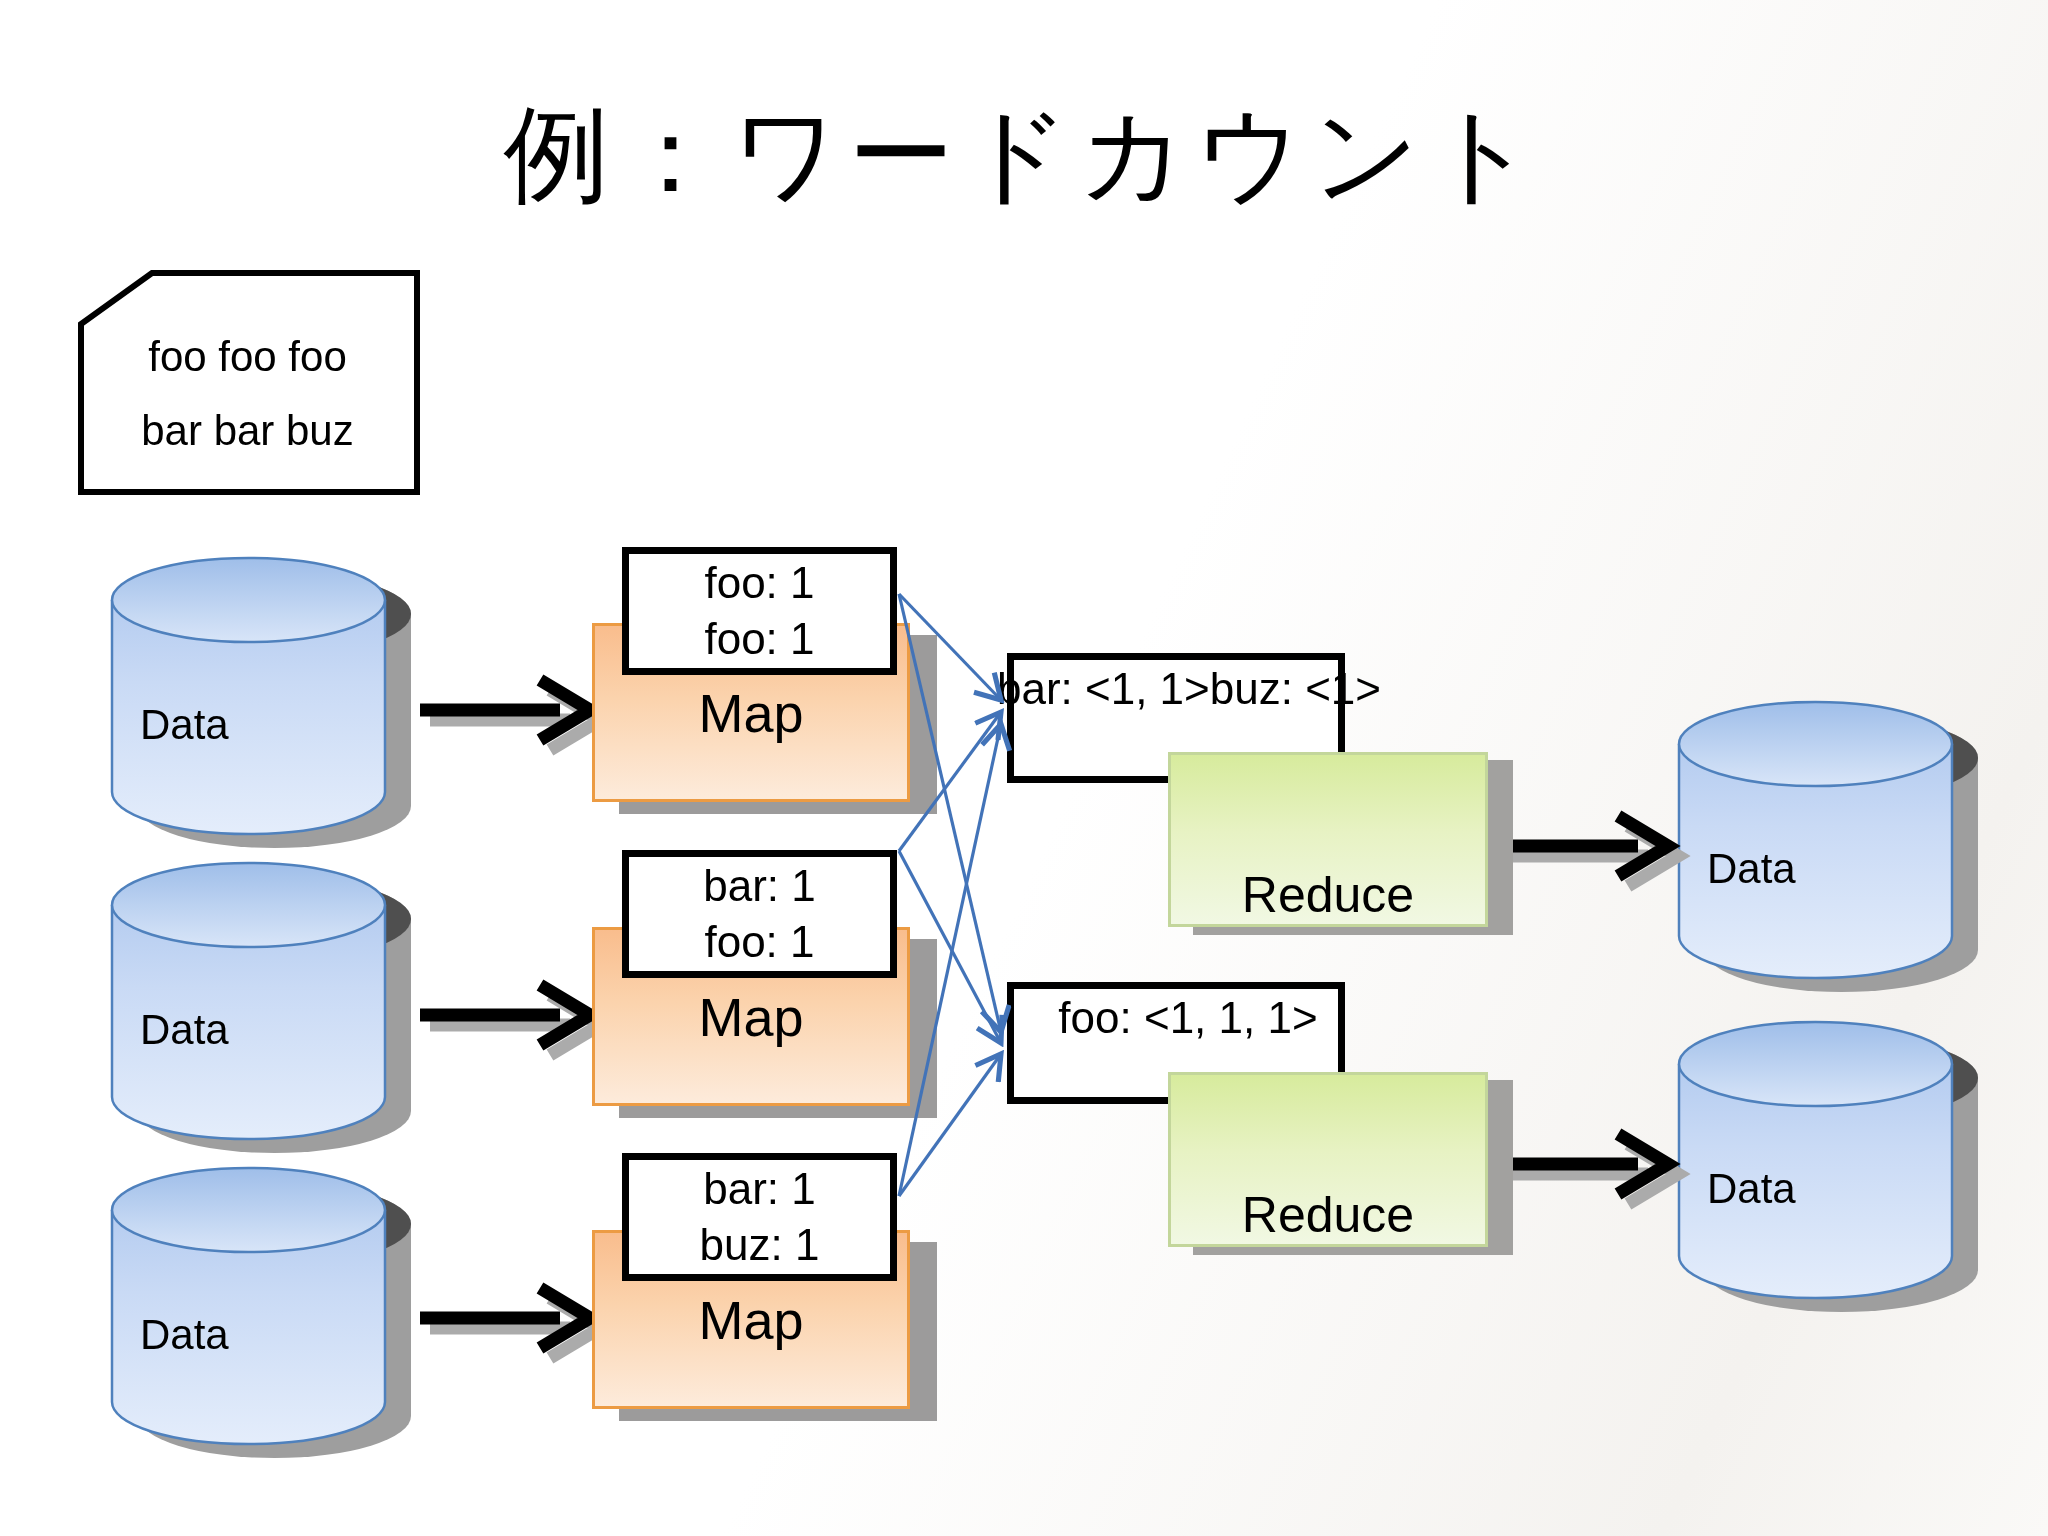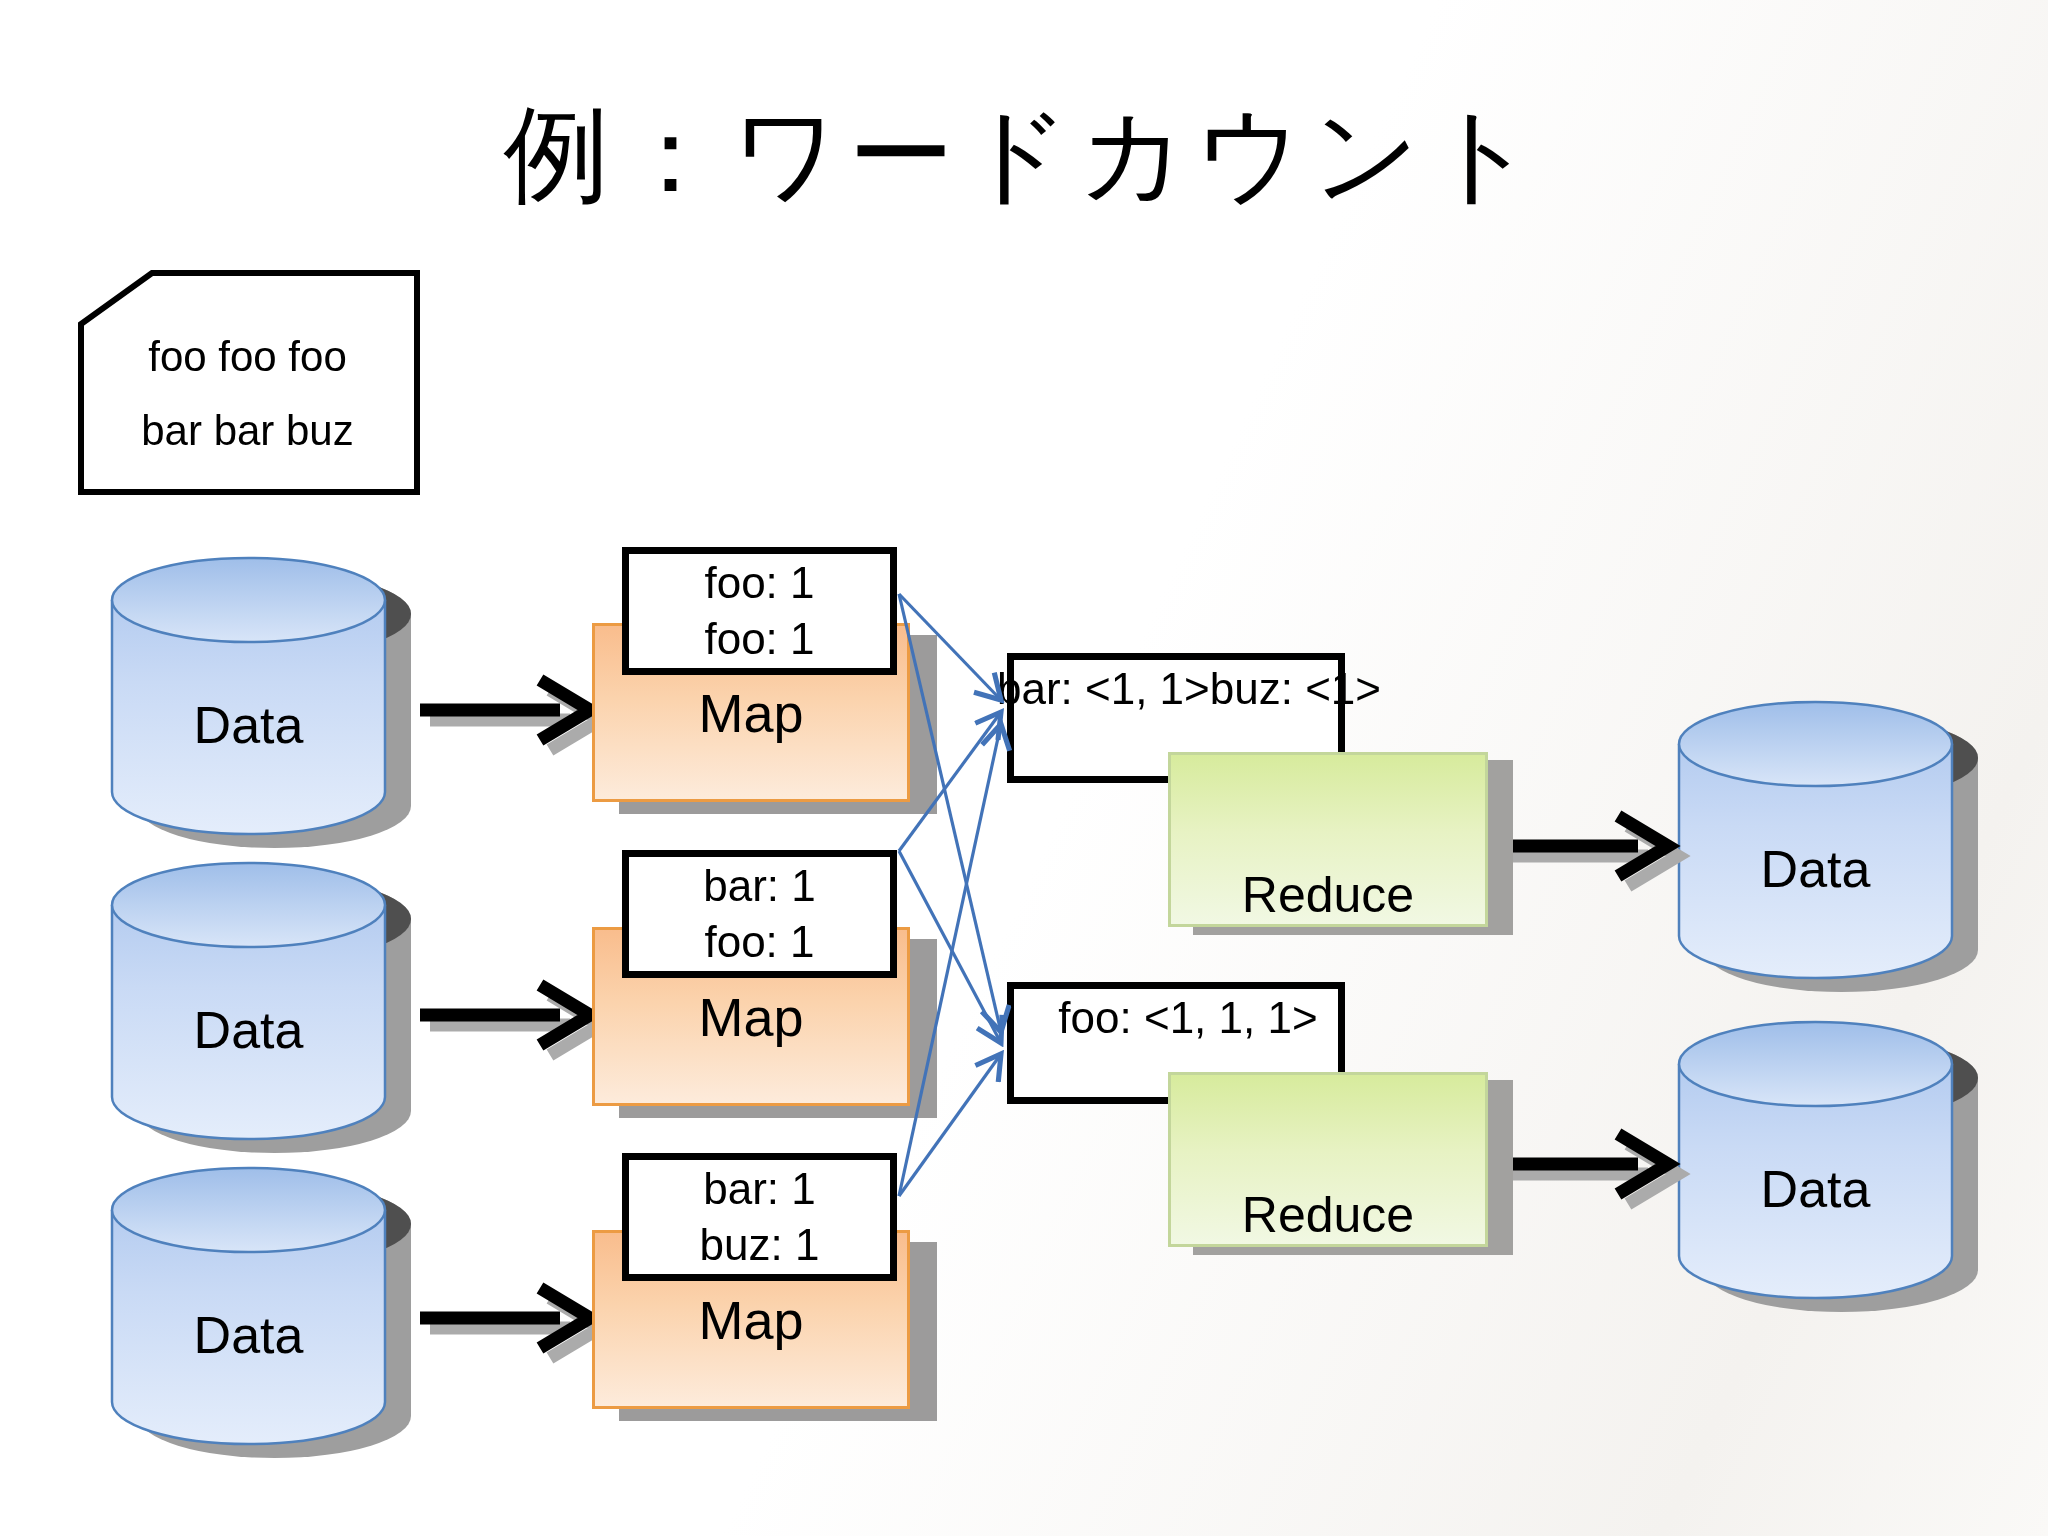--- a/index.html
+++ b/index.html
@@ -17,21 +17,21 @@
     font-size:106px;letter-spacing:8px;white-space:nowrap;
   }
   .doc-label{
     left:80px;top:196px;
     font-family:"DejaVu Serif","Liberation Serif",serif;
     font-size:46px;white-space:nowrap;
   }
   .doc-text{left:78px;top:314px;width:339px;text-align:center;}
   .doc-text .ln{font-size:42px;line-height:62px;margin-top:12px;}
   .cyl-label{
-    width:273px;text-align:center;font-size:52px;line-height:64px;height:64px;
+    width:273px;font-size:42px;line-height:64px;height:64px;margin-left:28px;
   }
   .map-box{
     width:318px;height:179px;border:3px solid #EC9B43;
     background:linear-gradient(180deg,#F9BD8D 0%,#FBD3AD 42%,#FDEBDB 100%);
     box-shadow:27px 12px 0 #9C9B9B;
     display:flex;align-items:center;justify-content:center;
     font-size:54px;z-index:2;
   }
   .reduce-box{
     width:320px;height:175px;border:3px solid #C3D69B;

